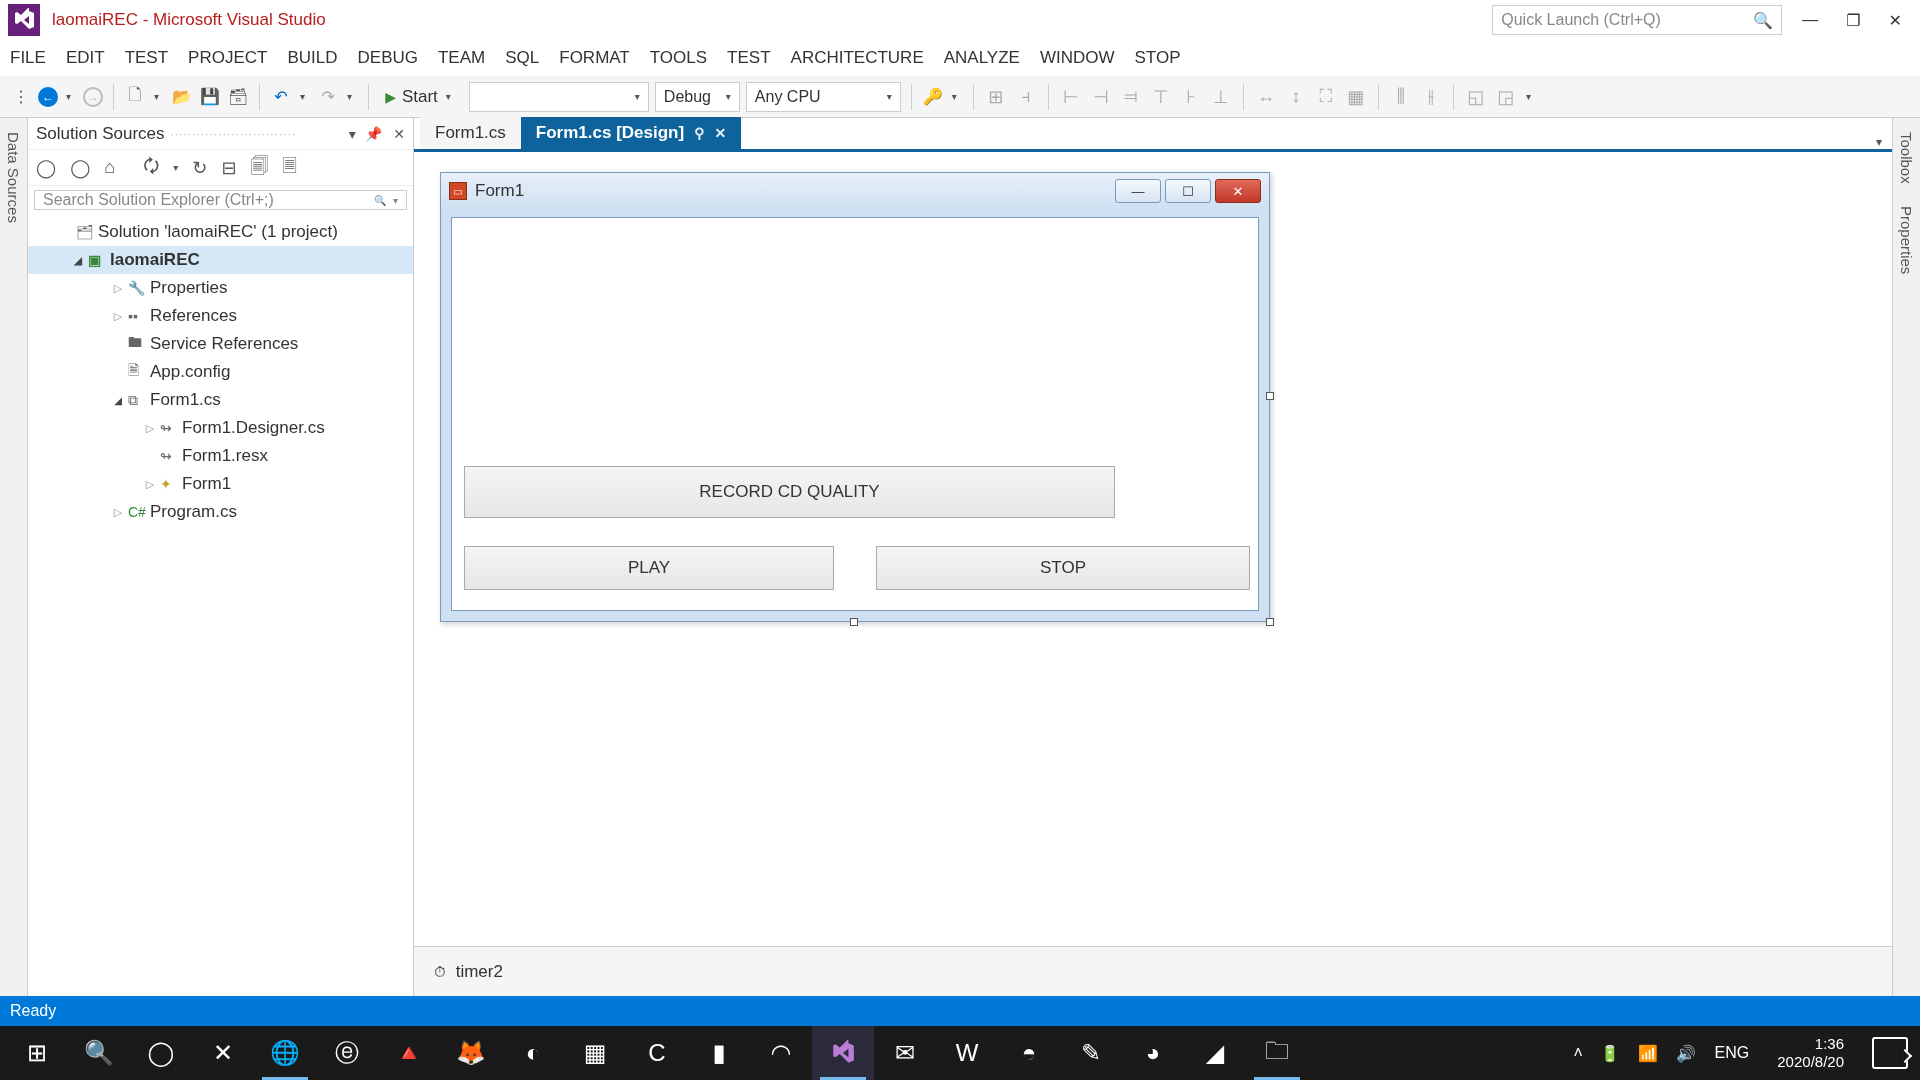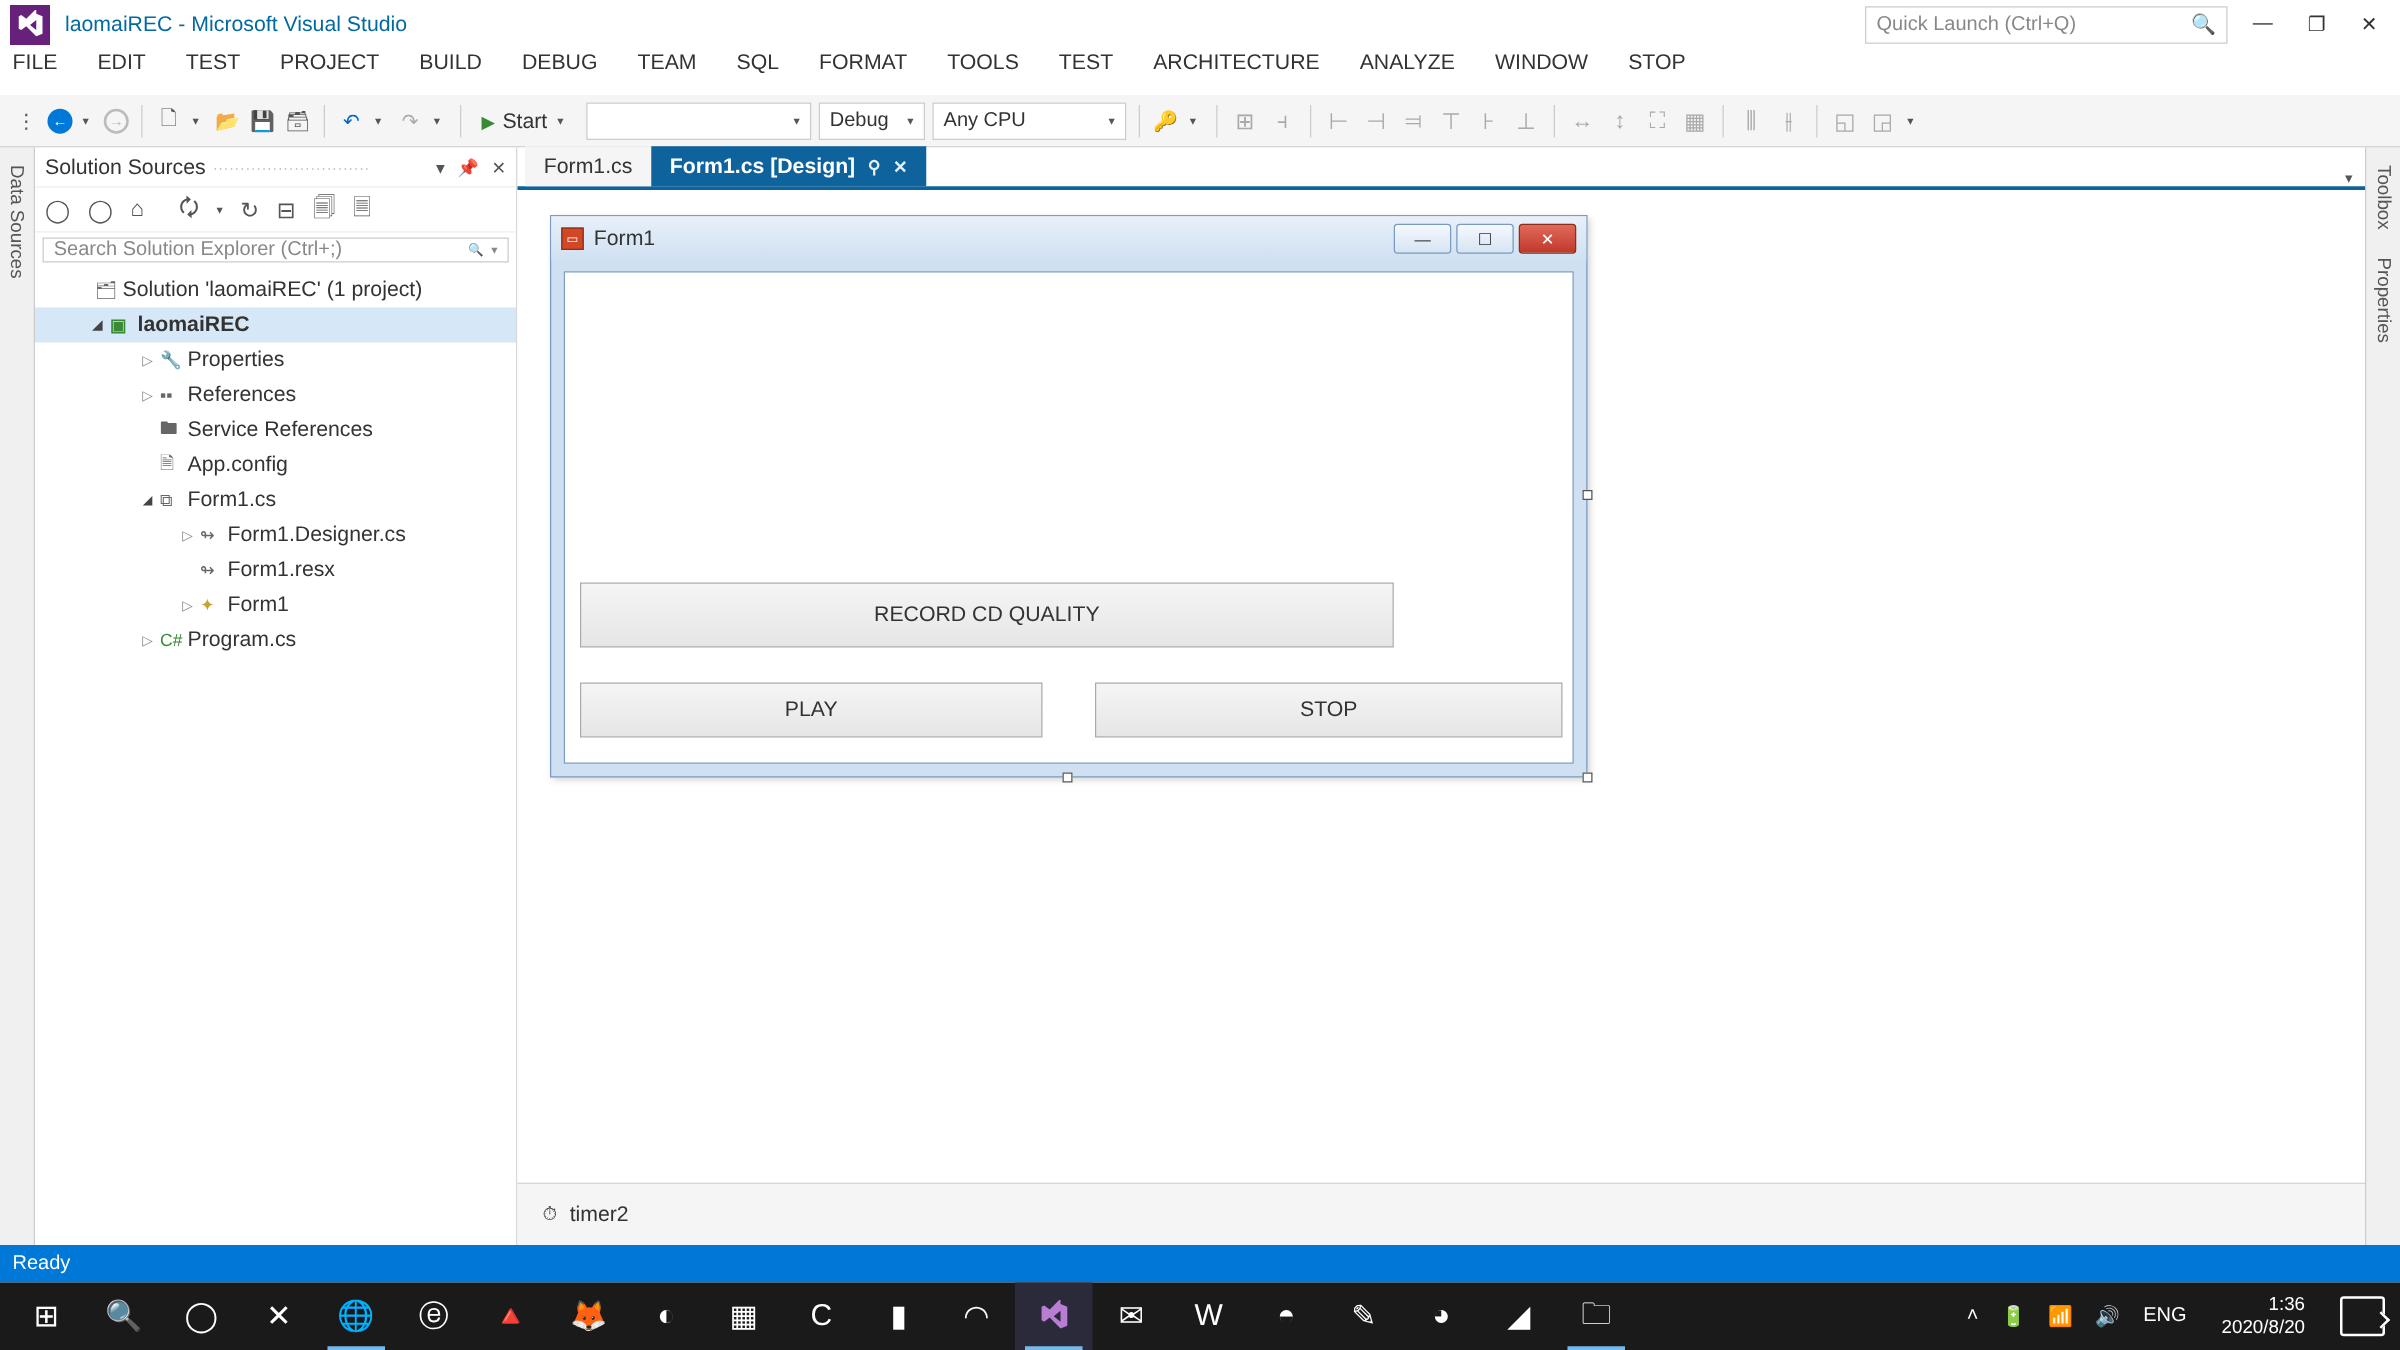--- a/index.html
+++ b/index.html
@@ -2,28 +2,28 @@
 <html><head>
 <meta charset="utf-8">
 <style>
 * { margin:0; padding:0; box-sizing:border-box; font-family:"Segoe UI",Arial,sans-serif; }
 html,body { width:1920px; height:1080px; overflow:hidden; background:#fff; }
 
 
 .titlebar { height:40px; display:flex; align-items:center; padding:0 8px; background:#fff; }
 .vs-logo { width:32px; height:32px; background:#68217a; position:relative; margin-right:12px; display:flex; align-items:center; justify-content:center; }
 .vs-logo svg { width:24px; height:24px; }
-.title-text { font-size:17px; color:#0369a1; flex:1; }
+.title-text { font-size:17px; color:#b91c1c; flex:1; }
 .quicklaunch { width:290px; height:30px; border:1px solid #ccc; display:flex; align-items:center; padding:0 8px; color:#888; font-size:16px; margin-right:20px; }
 .quicklaunch .search-ic { margin-left:auto; }
 .winbtns { display:flex; gap:28px; margin-right:10px; }
 .winbtns span { font-size:16px; color:#333; cursor:pointer; }
 
 
-.menubar { height:36px; display:flex; padding:0 10px; gap:32px; font-size:17px; color:#333; }
+.menubar { height:36px; display:flex; align-items:center; padding:0 10px; gap:20px; font-size:17px; color:#333; }
 .menubar span { cursor:pointer; }
 
 
 .toolbar { height:42px; border-bottom:1px solid #ccc; display:flex; align-items:center; padding:0 10px; gap:6px; background:#f5f5f5; }
 .tb-sep { width:1px; height:26px; background:#ccc; margin:0 4px; }
 .tb-ic { width:22px; height:22px; display:flex; align-items:center; justify-content:center; font-size:16px; color:#555; }
 .tb-drop { font-size:10px; color:#555; margin-left:2px; margin-right:6px; }
 .nav-back { width:20px; height:20px; border-radius:50%; background:#0078d7; display:flex; align-items:center; justify-content:center; color:#fff; font-size:12px; }
 .nav-fwd { width:20px; height:20px; border-radius:50%; border:2px solid #bbb; display:flex; align-items:center; justify-content:center; color:#bbb; font-size:12px; }
 .start-btn { display:flex; align-items:center; gap:6px; font-size:17px; color:#333; padding:0 6px; }

